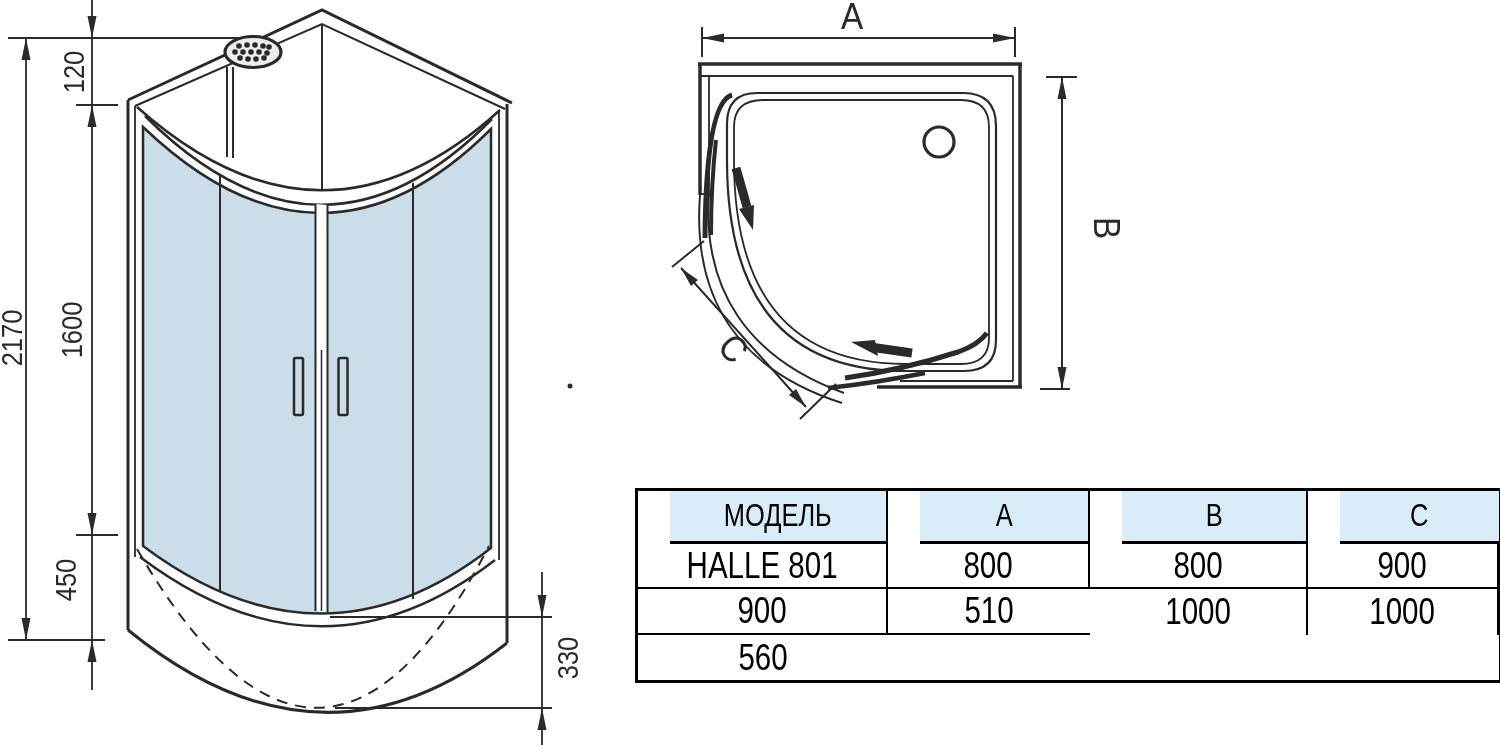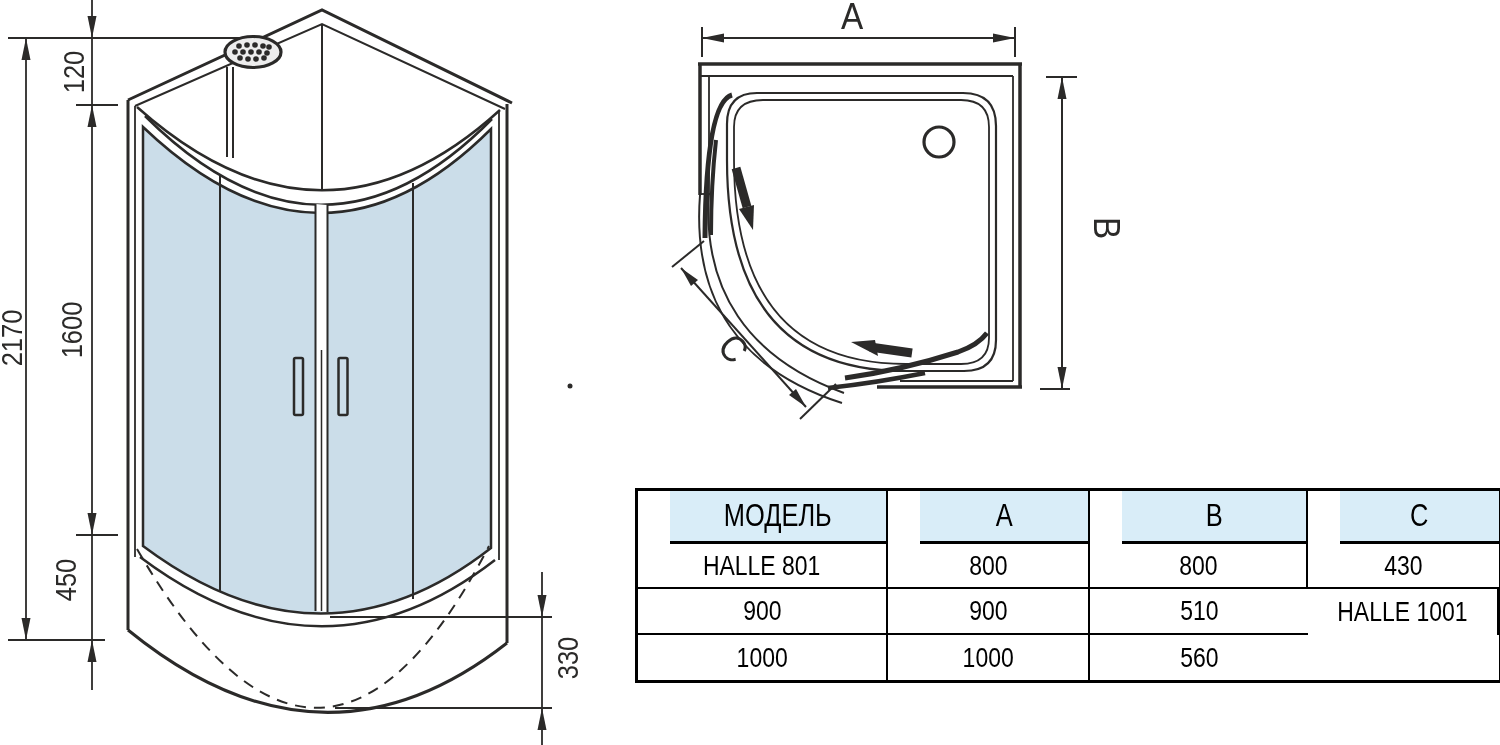--- a/index.html
+++ b/index.html
@@ -18,21 +18,21 @@
 
   
   .spec-table{
     position:absolute;left:635px;top:488px;width:861px;
     display:grid;grid-template-columns:250px 202px 218px 191px;
     grid-template-rows:53px 45px 46px 45px;
     border:3px solid var(--border);box-sizing:content-box;background:#fff;
   }
   .cell{display:flex;align-items:center;justify-content:center;
         border-right:2px solid var(--border);border-bottom:2px solid var(--border);
-        font-size:28px;color:#000;box-sizing:border-box;background:#fff;}
+        font-size:36px;color:#000;box-sizing:border-box;background:#fff;}
   .cell.last-col{border-right:none;}
   .cell.last-row{border-bottom:none;}
   .cell.head{background:var(--header_bg);font-size:31px;border-bottom:3px solid var(--border);margin-left:32px;}
   .cnd{display:inline-block;transform:scaleX(0.82);white-space:nowrap;}
 </style>
 </head>
 <body>
 
 <div id="stage">
 
@@ -203,41 +203,35 @@
 
     <div class="cell">
       <span class="cnd">HALLE 801</span>
       </div>
     <div class="cell">
       <span class="cnd">800</span>
       </div>
     <div class="cell">
       <span class="cnd">800</span>
       </div>
-    <div class="cell last-col">
-      <span class="cnd">430</span>
-      </div>
 
     <div class="cell">
       <span class="cnd">900</span>
       </div>
     <div class="cell">
       <span class="cnd">900</span>
       </div>
     <div class="cell last-col">
       <span class="cnd">510</span>
       </div>
 
     <div class="cell last-row">
-      <span class="cnd">HALLE 1001</span>
+      <span class="cnd">1000</span>
       </div>
     <div class="cell last-row">
       <span class="cnd">1000</span>
       </div>
-    <div class="cell last-row">
-      <span class="cnd">1000</span>
-      </div>
     <div class="cell last-row last-col">
       <span class="cnd">560</span>
       </div>
   </div>
 
 </div>
 
 </body></html>

